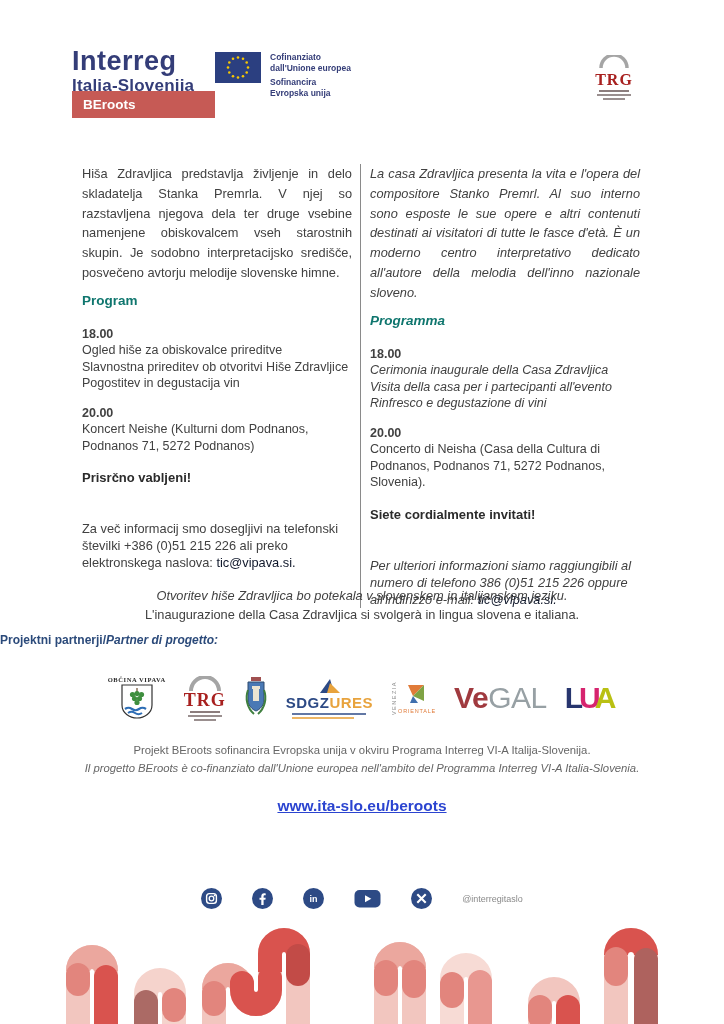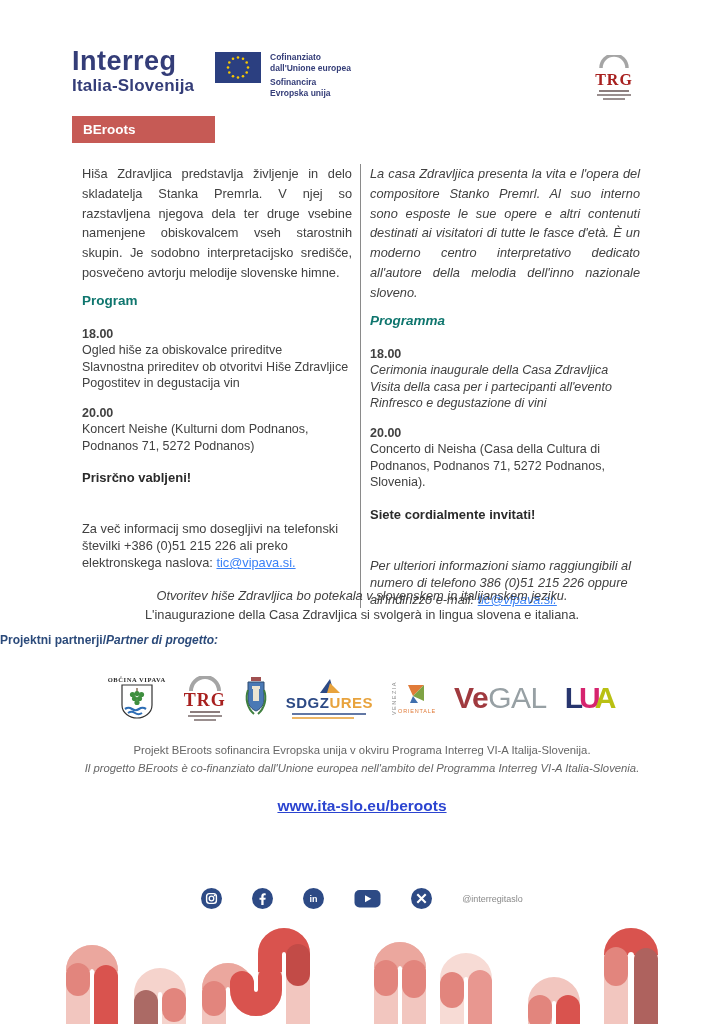--- a/index.html
+++ b/index.html
@@ -3,21 +3,21 @@
 <meta charset="utf-8">
 <style>
   html,body{margin:0;padding:0;background:#fff;}
   .page{position:relative;width:724px;height:1024px;background:#fff;overflow:hidden;
         font-family:"Liberation Sans",sans-serif;color:#414141;}
 
   
   .interreg-block{position:absolute;left:72px;top:48px;line-height:1;}
   .interreg-brand{font-size:27px;font-weight:bold;color:#343d78;letter-spacing:.5px;}
   .interreg-program{font-size:17px;font-weight:bold;color:#343d78;margin-top:2px;letter-spacing:.2px;}
-  .beroots-banner{position:absolute;left:72px;top:116px;width:143px;height:27px;background:#c65a55;
+  .beroots-banner{position:absolute;left:72px;top:91px;width:143px;height:27px;background:#c65a55;
         color:#fff;font-size:13.5px;font-weight:bold;display:flex;align-items:center;padding-left:11px;box-sizing:border-box;}
   .eu-block{position:absolute;left:215px;top:52px;display:flex;align-items:flex-start;}
   .eu-text{margin-left:9px;font-size:8.5px;font-weight:bold;color:#343d78;line-height:1.3;}
   .eu-text .pair{margin-bottom:3px;}
   .trg-block{position:absolute;left:586px;top:54px;width:56px;text-align:center;}
   .trg-name{font-family:"Liberation Serif",serif;font-weight:bold;font-size:16px;color:#a8201f;letter-spacing:1px;line-height:1;}
   .trg-lines div{height:2px;background:#9a8f8f;margin:2px auto 0;}
   .trg-lines .l1{width:30px;background:#8c7d7d;}
   .trg-lines .l2{width:34px;}
   .trg-lines .l3{width:22px;}
@@ -26,21 +26,21 @@
   .cols{position:absolute;left:82px;top:164px;width:558px;display:flex;}
   .col{width:270px;}
   .col-divider{width:1px;background:#8a8a8a;margin-left:8px;margin-right:9px;}
   .intro{font-size:12.8px;line-height:1.55;text-align:justify;margin:0 0 10px 0;}
   .col-heading{font-size:13.5px;font-weight:bold;color:#0f766e;margin:0 0 18px 0;}
   .time-block{font-size:12.5px;line-height:1.32;margin:0 0 13px 0;}
   .time-block .time{font-weight:bold;}
   .time-block p{margin:0;}
   .invite{font-size:13px;font-weight:bold;margin:16px 0 36px 0;color:#2b2b2b;}
   .contact{font-size:12.8px;line-height:1.32;margin:0;}
-  .email-link{color:#3b82f6;text-decoration:underline;cursor:pointer;}
+  .email-link{color:#0f172a;cursor:pointer;}
   .it{font-style:italic;}
   .up{font-style:normal;}
 
   
   .notice{position:absolute;left:0;top:586px;width:724px;text-align:center;font-size:12.8px;line-height:1.5;}
   .partners-heading{position:absolute;left:0;top:633px;width:692px;text-align:left;
         font-size:12px;font-weight:bold;color:#2b4a7a;}
   .logos-row{position:absolute;left:0;top:668px;width:724px;display:flex;justify-content:center;
         align-items:center;gap:18px;height:60px;}
   .logo-item{display:flex;flex-direction:column;align-items:center;}

